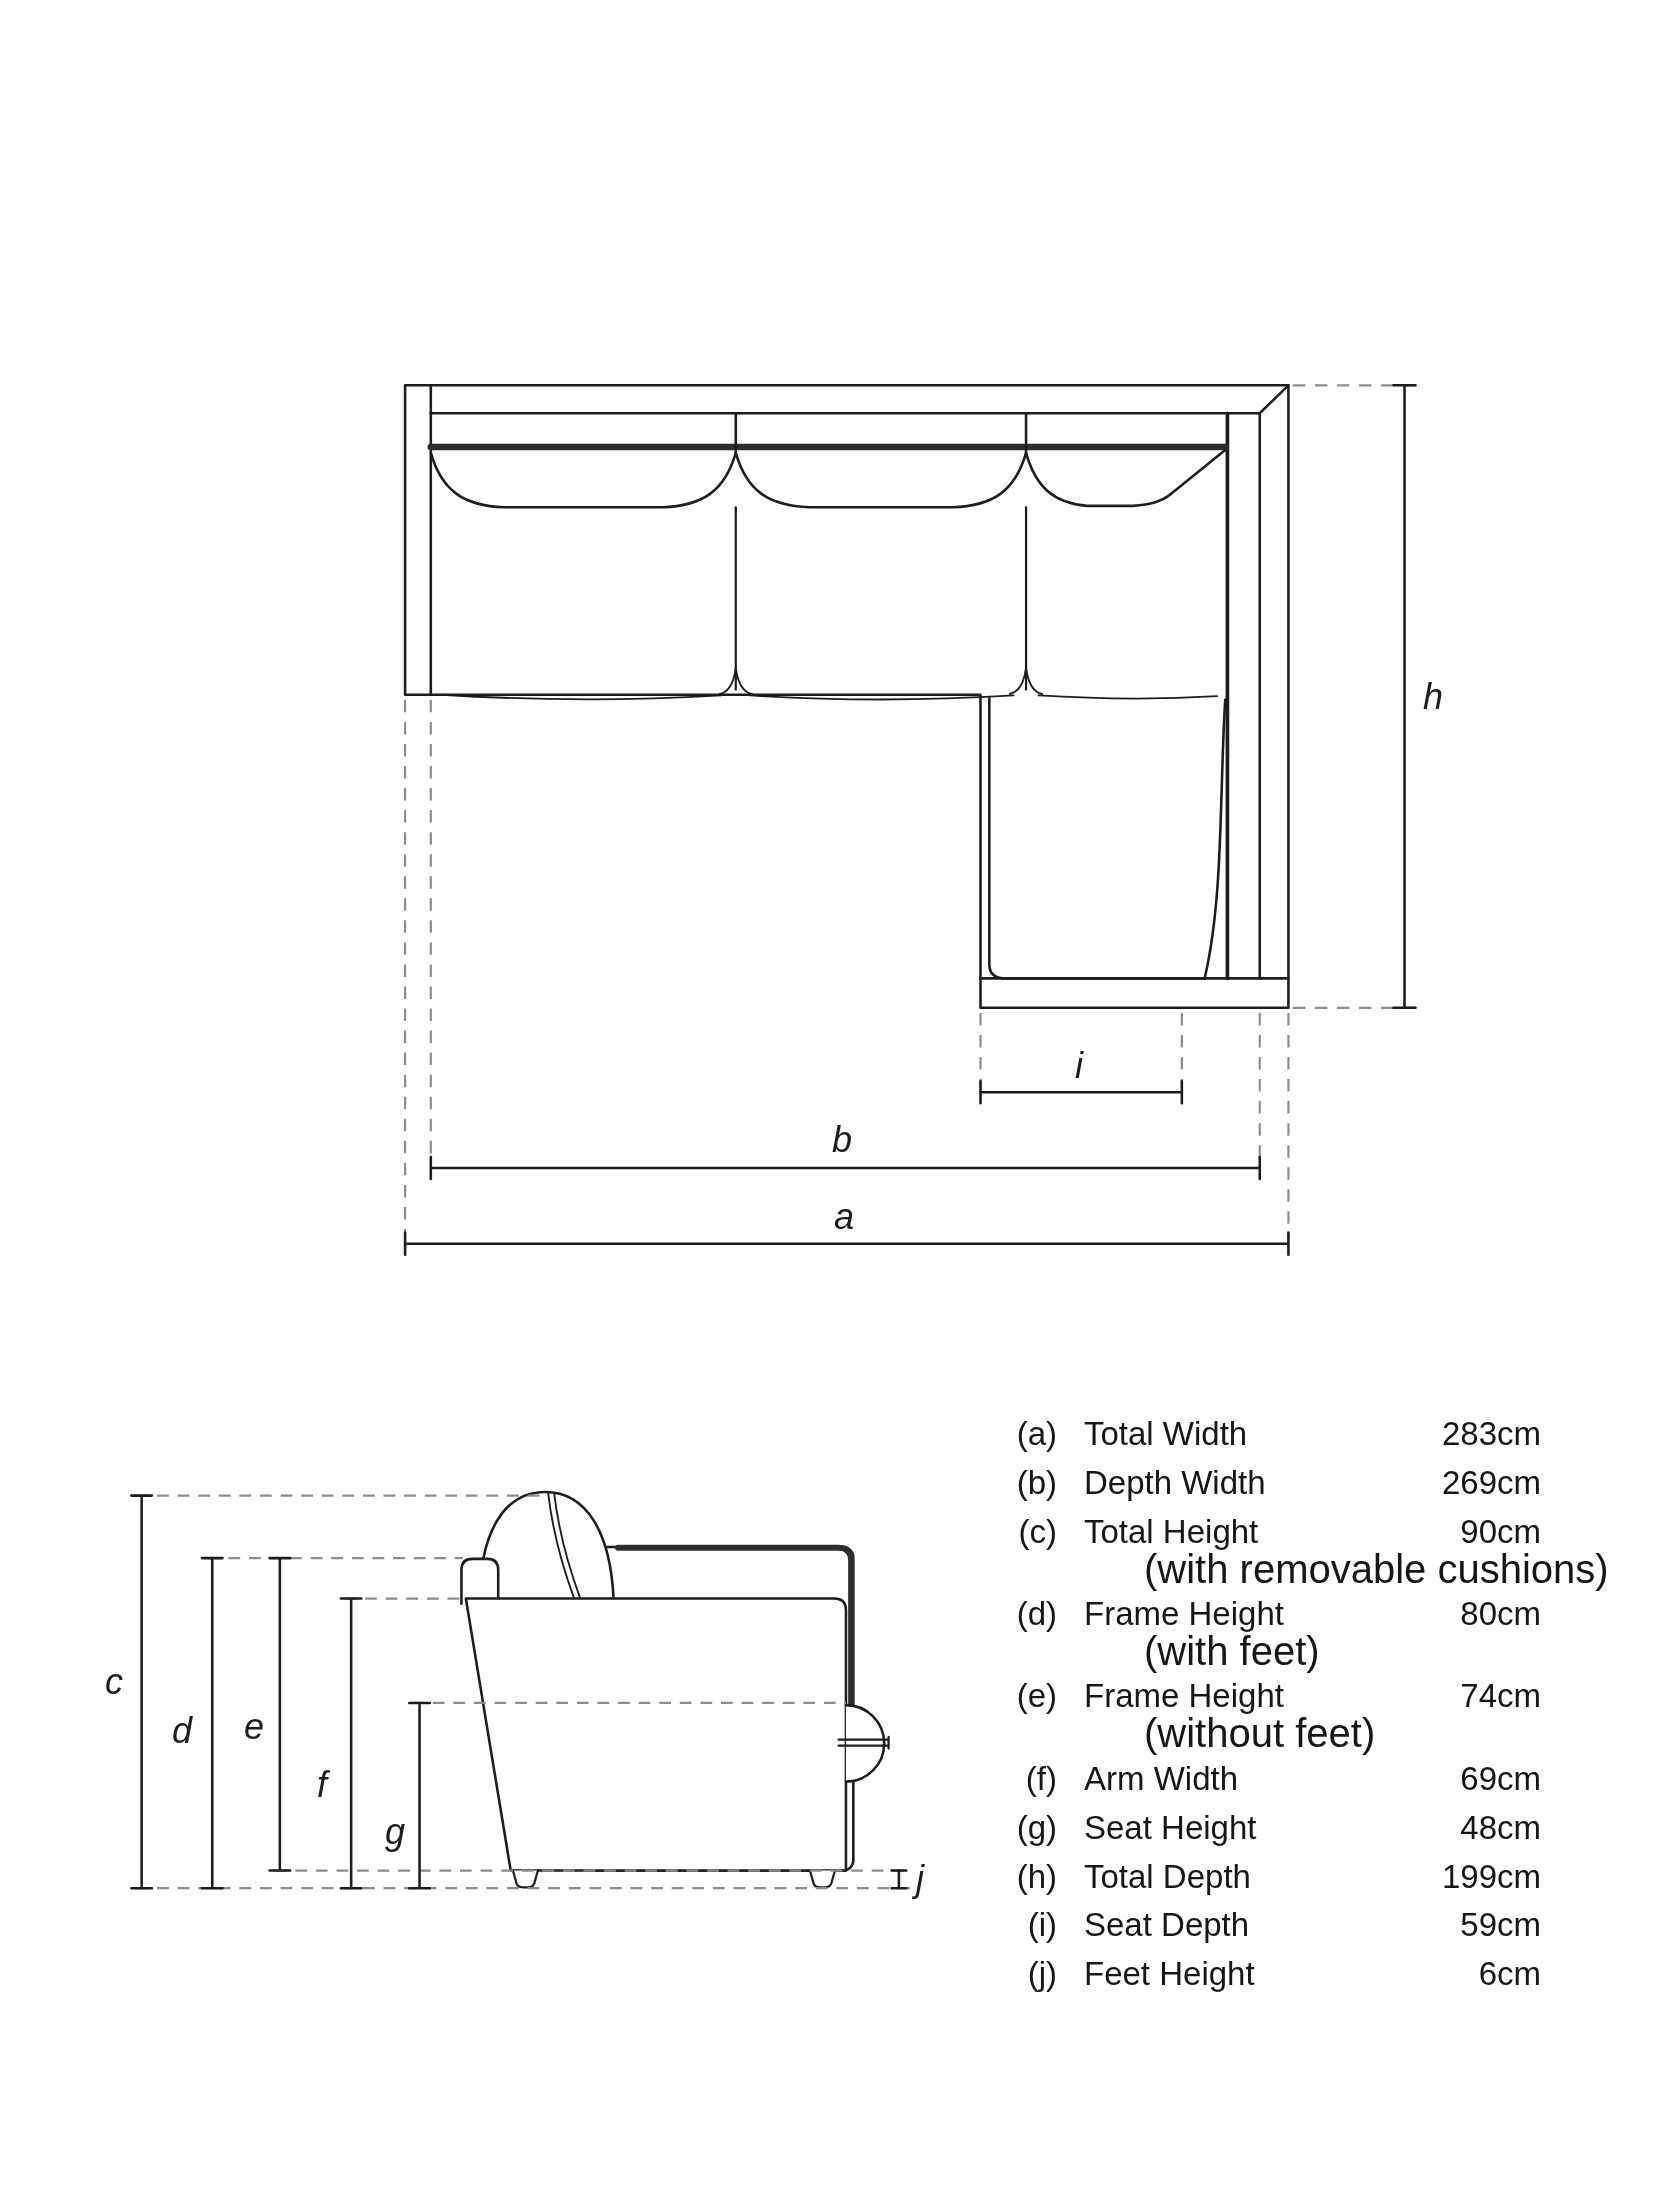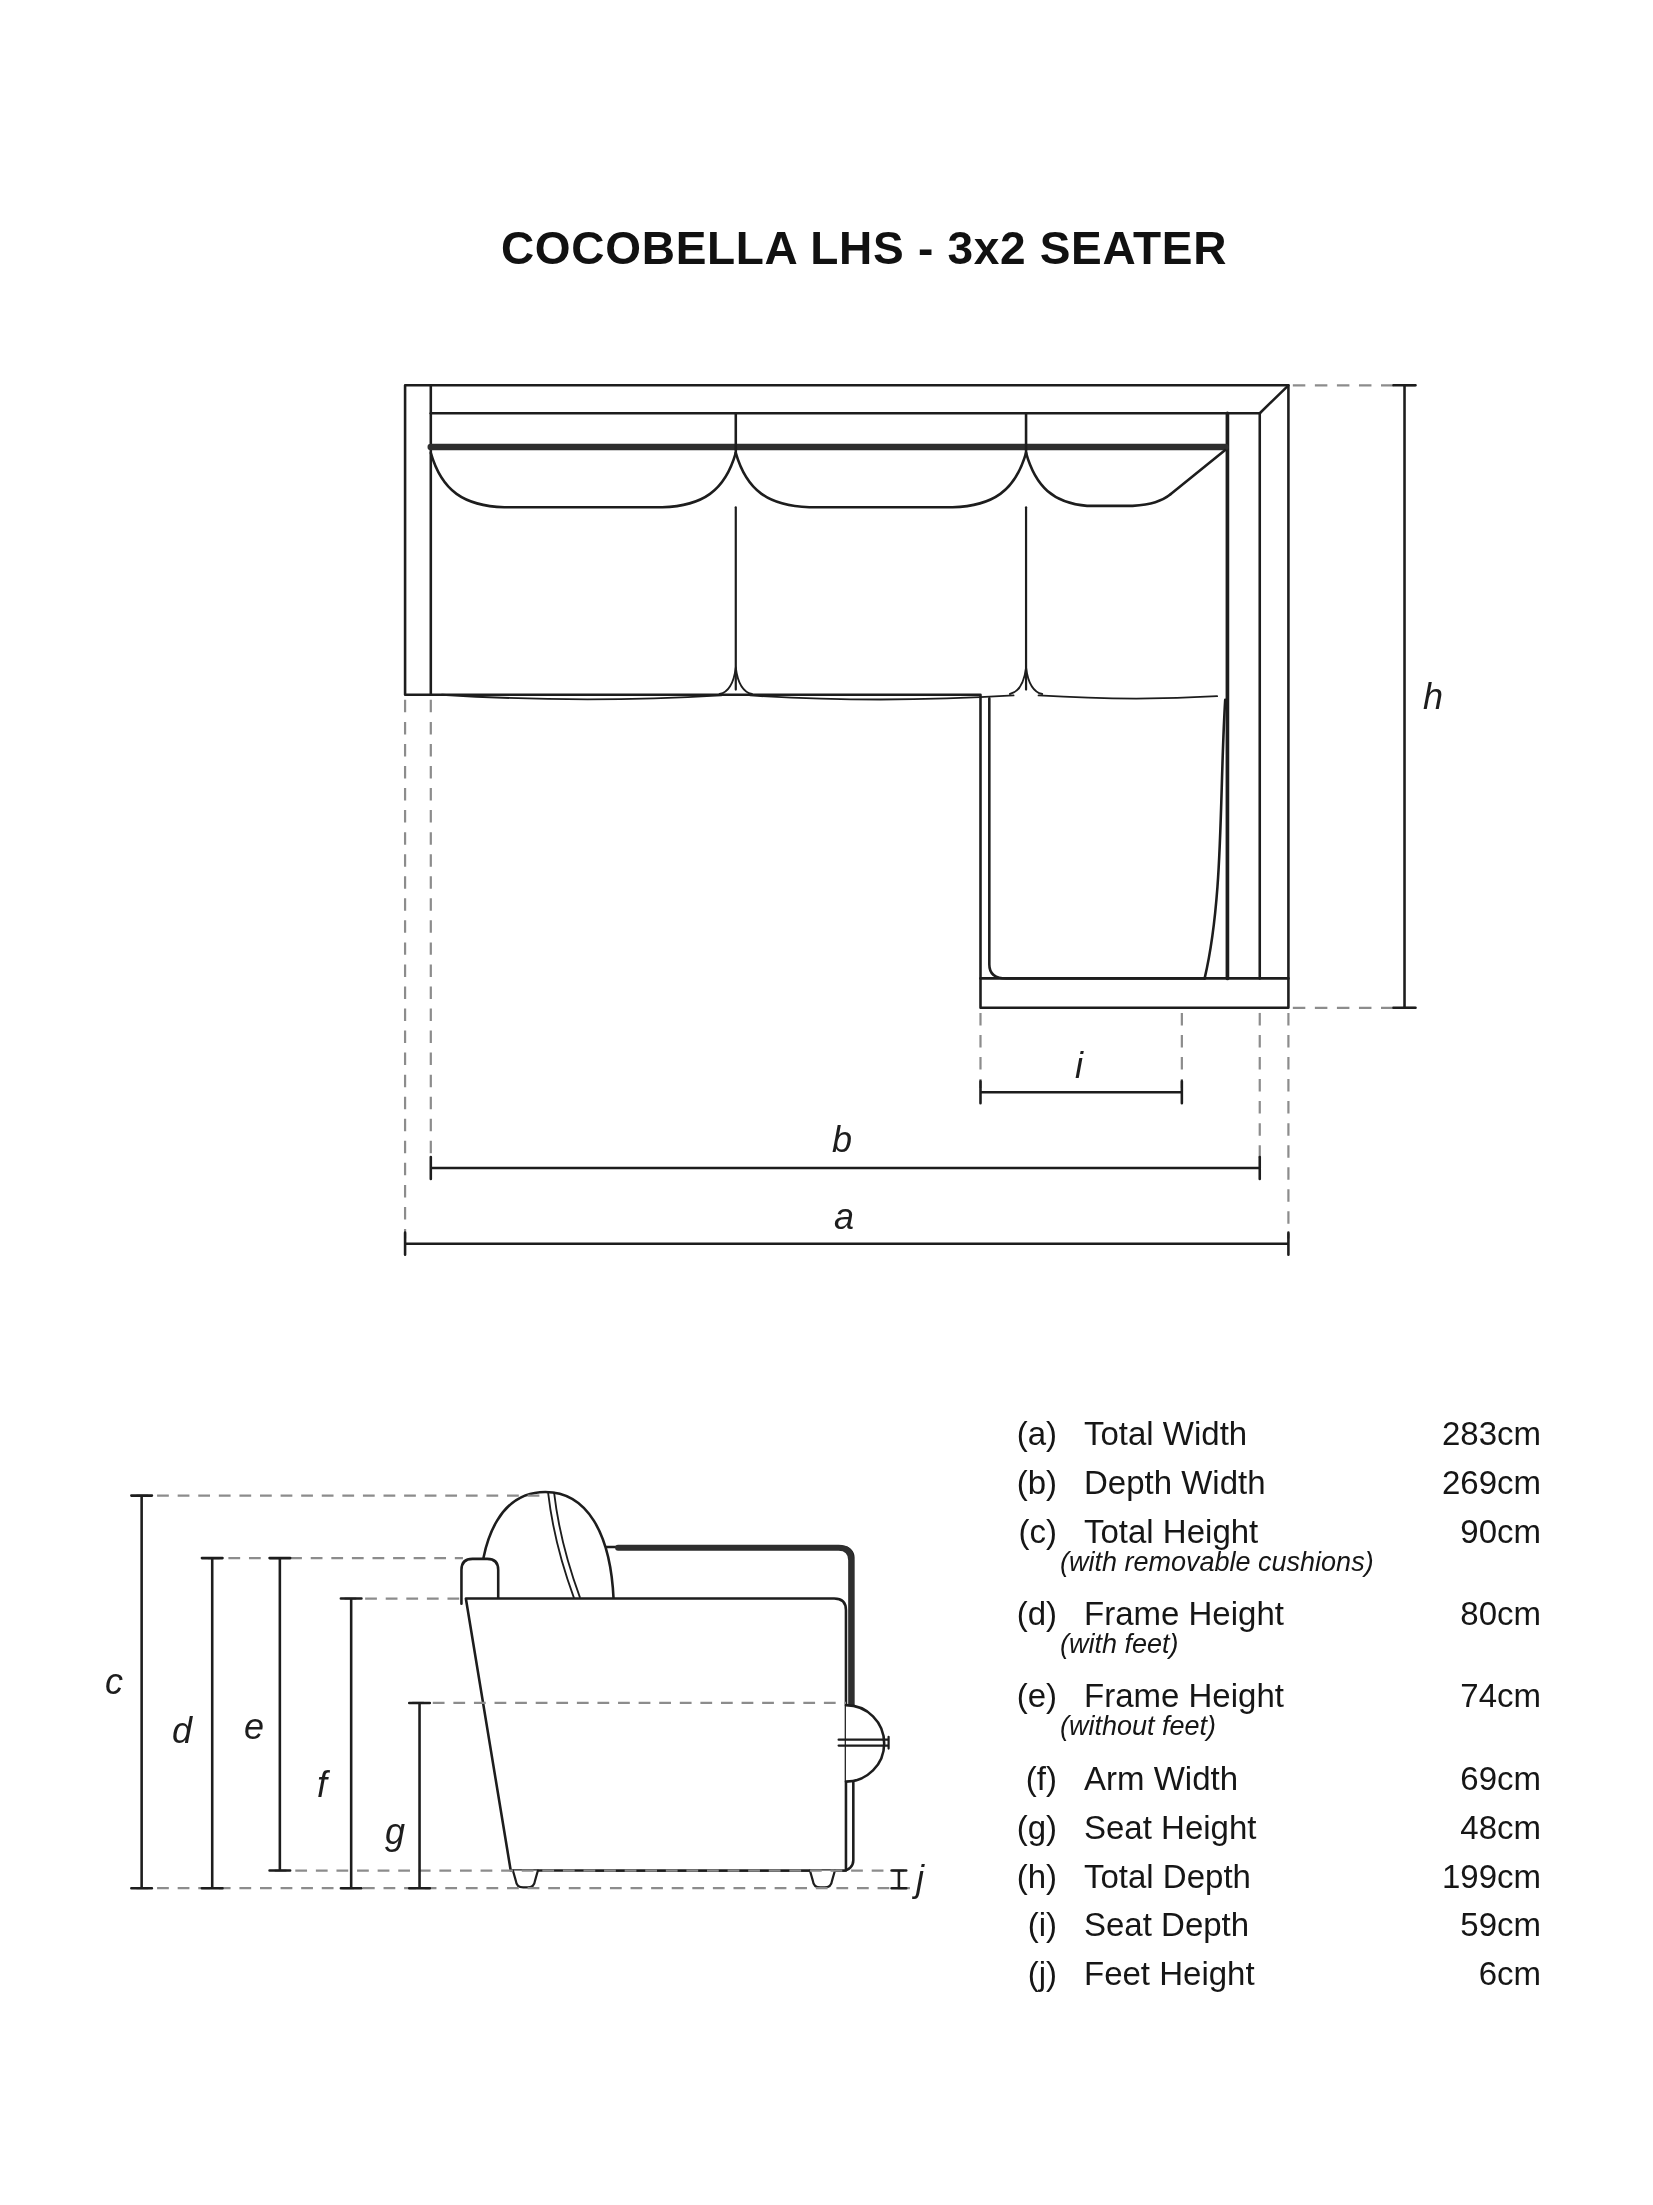--- a/index.html
+++ b/index.html
@@ -8,28 +8,27 @@
   .title{position:absolute;left:74px;top:221px;width:1580px;text-align:center;
          font-size:46px;font-weight:bold;letter-spacing:0.7px;color:#111;}
   svg{position:absolute;}
   .dim-label{position:absolute;transform:translate(-50%,-50%);font-style:italic;
              font-size:36px;color:#1d1d1d;white-space:nowrap;}
   .spec-row{position:absolute;left:1007px;width:534px;display:flex;align-items:baseline;
             font-size:33px;color:#161616;}
   .spec-key{width:50px;text-align:right;flex:0 0 auto;}
   .spec-label{margin-left:27px;flex:0 0 auto;text-align:center;}
   .spec-value{margin-left:auto;text-align:center;}
-  .spec-note{position:absolute;left:1060px;font-size:27px;font-style:italic;color:#161616;white-space:nowrap;}
+  .spec-note{position:absolute;left:1144px;font-size:40px;color:#161616;white-space:nowrap;}
 </style>
 </head>
 <body>
 
 <div class="page">
 
-  <div class="title">COCOBELLA LHS - 3x2 SEATER</div>
 
   <svg style="left:368px;top:353px;" width="1103" height="948" viewBox="500 480 1500 1290">
     <g fill="none" stroke="#1d1d1d" stroke-width="3.5" stroke-linejoin="round" stroke-linecap="round">
 
       <path d="M550,524 L1752,524 L1752,1371 L1333,1371 L1333,945 L550,945 Z"></path>
 
       <path d="M585,524 V945"></path>
 
       <path d="M585,562 H1713"></path>
 

